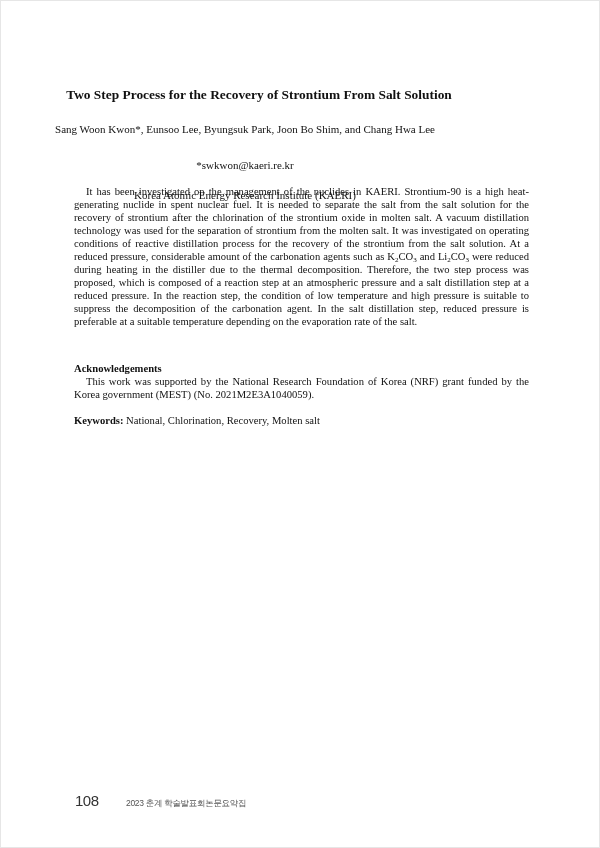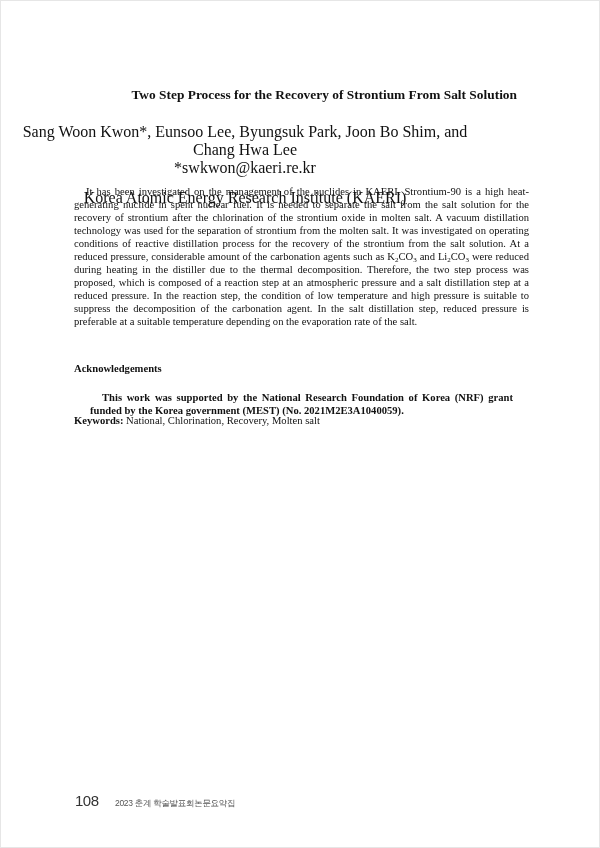--- a/index.html
+++ b/index.html
@@ -21,31 +21,31 @@
       width: 598px;
       height: 846px;
       border: 1px solid #e6e6e6;
       background: #ffffff;
     }
     .title {
       position: absolute;
       top: 86px;
       left: 0;
       width: 516px;
-      text-align: right;
+      text-align: center;
       font-weight: bold;
       font-size: 13.4px;
       letter-spacing: 0;
     }
     .authors, .affiliation, .email {
       position: absolute;
       left: 0;
       width: 488px;
       text-align: center;
-      font-size: 16px;
+      font-size: 11px;
     }
     .authors { top: 122px; }
     .affiliation { top: 140px; margin-top: 48px; }
     .email { top: 158px; text-align: center; }
     .body-block {
       position: absolute;
       left: 73px;
       width: 455px;
       font-size: 10.6px;
       line-height: 13px;
@@ -55,23 +55,22 @@
     .abstract p {
       margin: 0;
       text-indent: 12px;
     }
     .ack { top: 361px; }
     .ack .heading {
       font-weight: bold;
       margin: 0;
     }
     .ack p {
-      margin: 16px;
+      margin: 0;
       text-indent: 12px;
-      font-weight: bold;
     }
     .keywords { top: 413px; }
     .keywords .kw-label { font-weight: bold; }
     sub {
       font-size: 7px;
       vertical-align: -2px;
       line-height: 0;
     }
     .footer {
       position: absolute;
@@ -80,21 +79,21 @@
       font-family: "Liberation Sans", "DejaVu Sans", sans-serif;
       color: #333333;
       white-space: nowrap;
     }
     .footer .page-num {
       font-size: 15px;
       letter-spacing: -0.5px;
     }
     .footer .proc-title {
       font-size: 8.5px;
-      margin-left: 12px;
+      margin-left: 23px;
       color: #555555;
       letter-spacing: -0.3px;
     }
   </style>
 </head>
 <body>
 
 <div class="page">
 
   <div class="title">Two Step Process for the Recovery of Strontium From Salt Solution</div>

